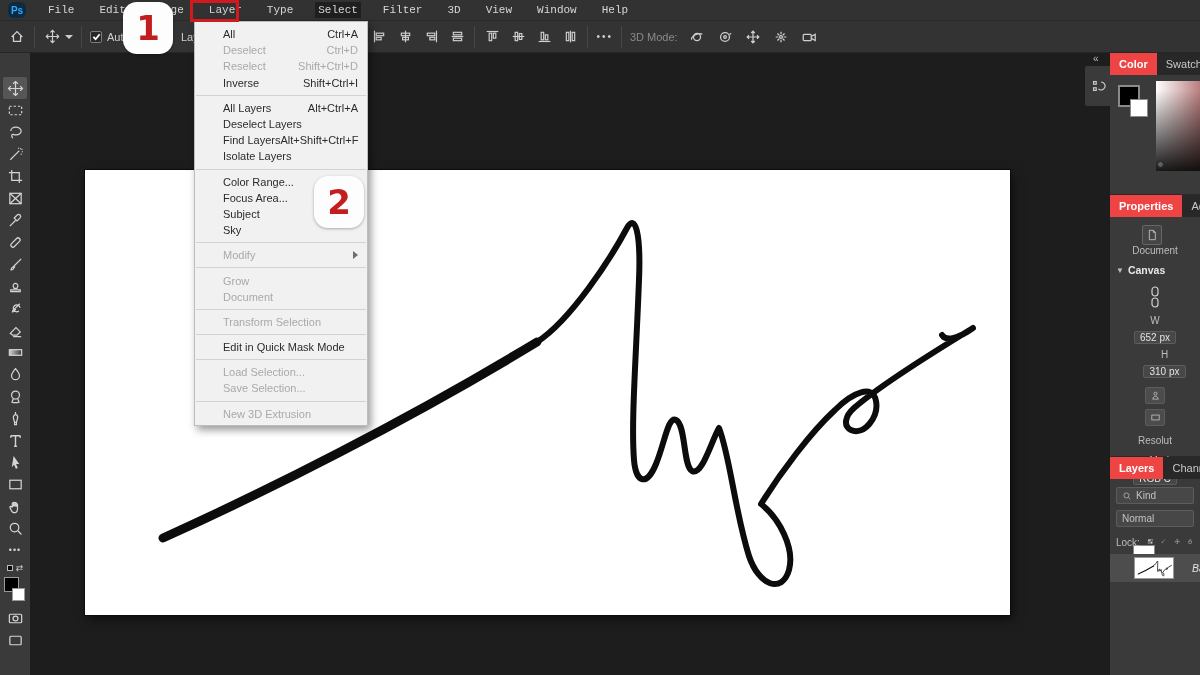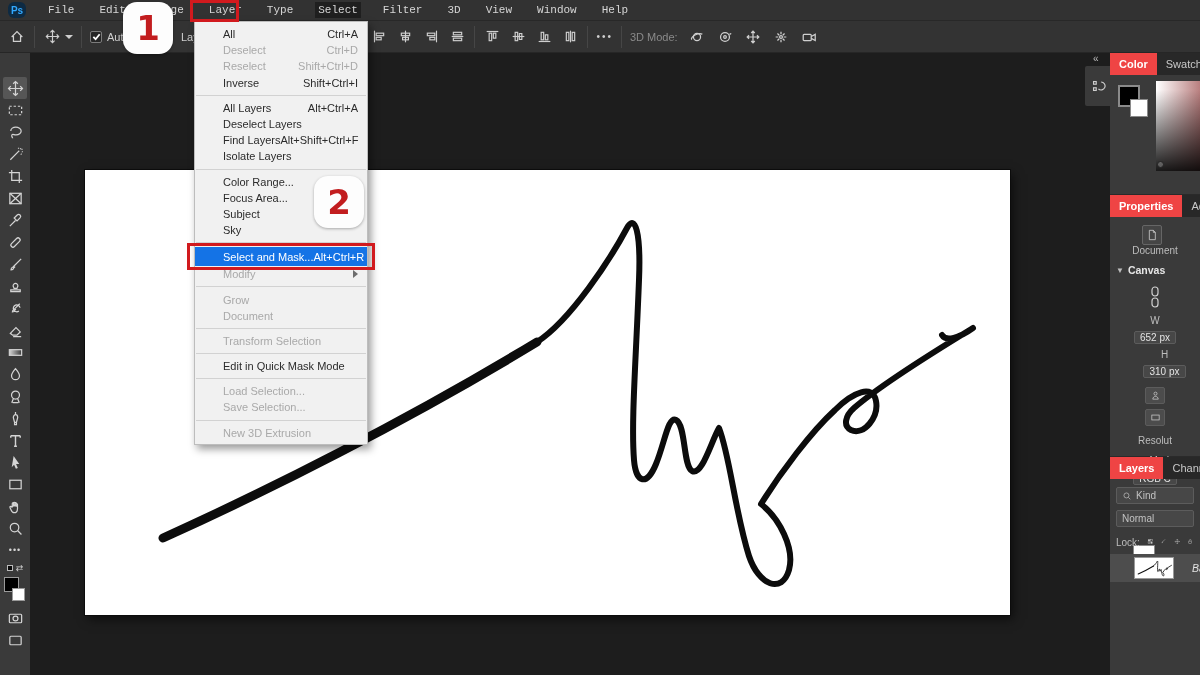--- a/index.html
+++ b/index.html
@@ -469,25 +469,20 @@
     <div class="mi">
       <span class="lbl">Focus Area...</span>
     </div>
     <div class="mi">
       <span class="lbl">Subject</span>
     </div>
     <div class="mi">
       <span class="lbl">Sky</span>
     </div>
     <div class="msep"></div>
-    <div class="mi hl">
-      <span class="lbl">Select and Mask...</span>
-      <span class="sc">Alt+Ctrl+R</span>
-      <div class="sam-redbox"></div>
-    </div>
     <div class="mi dis">
       <span class="lbl">Modify</span>
       <span class="subarrow"></span>
     </div>
     <div class="msep"></div>
     <div class="mi dis">
       <span class="lbl">Grow</span>
     </div>
     <div class="mi dis">
       <span class="lbl">Document</span>

